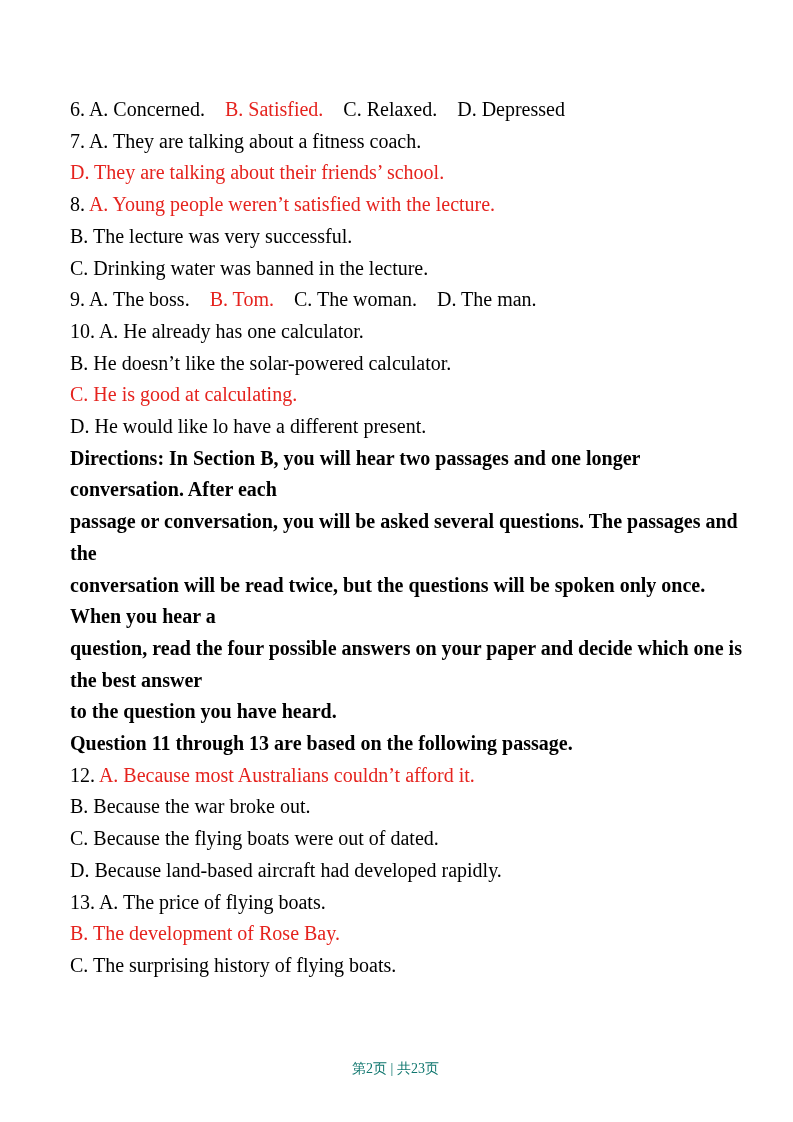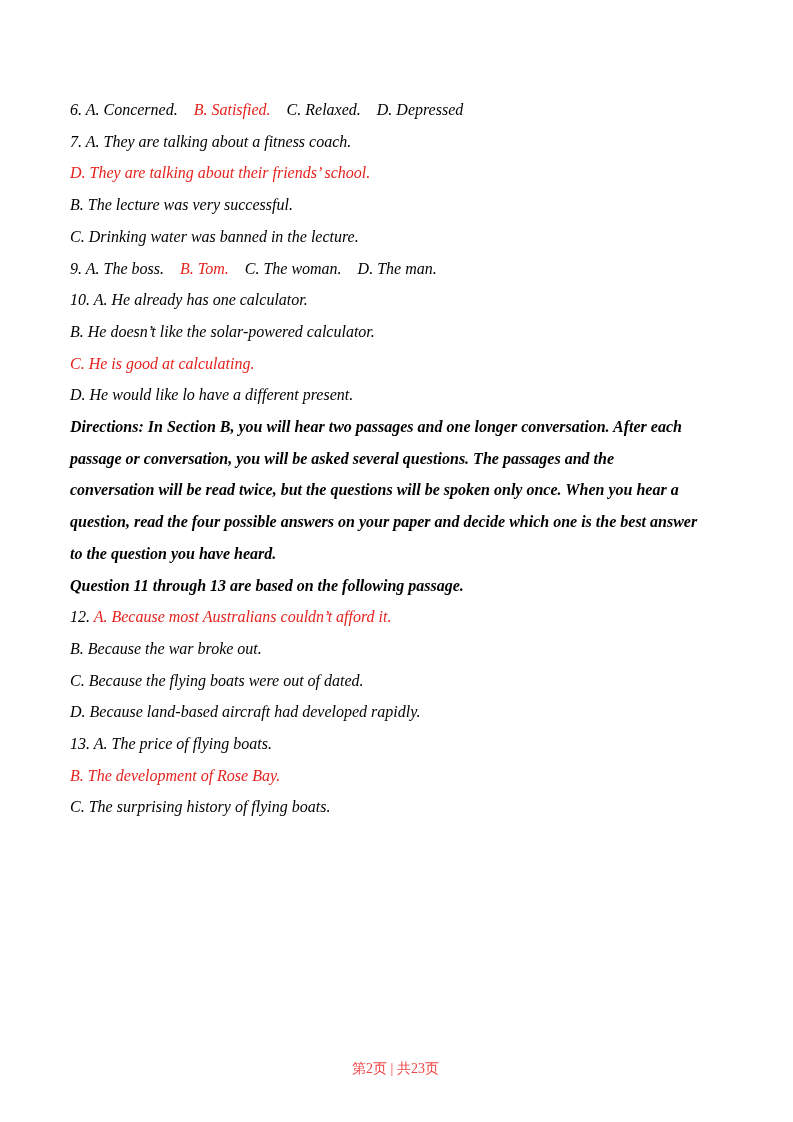--- a/index.html
+++ b/index.html
@@ -14,47 +14,47 @@
     color: #000000;
     overflow: hidden;
   }
   .content {
     position: absolute;
     top: 94px;
     left: 70px;
     right: 50px;
   }
   .line {
-    font-size: 16px;
+    font-size: 20px;
     line-height: 31.7px;
     white-space: pre-wrap;
     color: #000000;
-    font-style: italic;
   }
   .line.bold { font-weight: bold; }
   .run.red { color: var(--red, #e5231e); }
   .footer {
     position: absolute;
     top: 1058px;
     left: 0;
     right: 2px;
     text-align: center;
     font-size: 14px;
     line-height: 22px;
-    color: #ef4444;
+    color: #0f766e;
   }
 </style>
 </head>
 <body>
 
 <div class="page">
   <div class="content" id="content">
       <div class="line"><span class="run">6. A. Concerned.    </span><span class="run red">B. Satisfied.</span><span class="run">    C. Relaxed.    D. Depressed</span></div>
       <div class="line"><span class="run">7. A. They are talking about a fitness coach.</span></div>
       <div class="line"><span class="run red">D. They are talking about their friends’ school.</span></div>
+      <div class="line"><span class="run">8. </span><span class="run red">A. Young people weren’t satisfied with the lecture.</span></div>
       <div class="line"><span class="run">B. The lecture was very successful.</span></div>
       <div class="line"><span class="run">C. Drinking water was banned in the lecture.</span></div>
       <div class="line"><span class="run">9. A. The boss.    </span><span class="run red">B. Tom.</span><span class="run">    C. The woman.    D. The man.</span></div>
       <div class="line"><span class="run">10. A. He already has one calculator.</span></div>
       <div class="line"><span class="run">B. He doesn’t like the solar-powered calculator.</span></div>
       <div class="line"><span class="run red">C. He is good at calculating.</span></div>
       <div class="line"><span class="run">D. He would like lo have a different present.</span></div>
       <div class="line bold"><span class="run">Directions: In Section B, you will hear two passages and one longer conversation. After each</span></div>
       <div class="line bold"><span class="run">passage or conversation, you will be asked several questions. The passages and the</span></div>
       <div class="line bold"><span class="run">conversation will be read twice, but the questions will be spoken only once. When you hear a</span></div>

